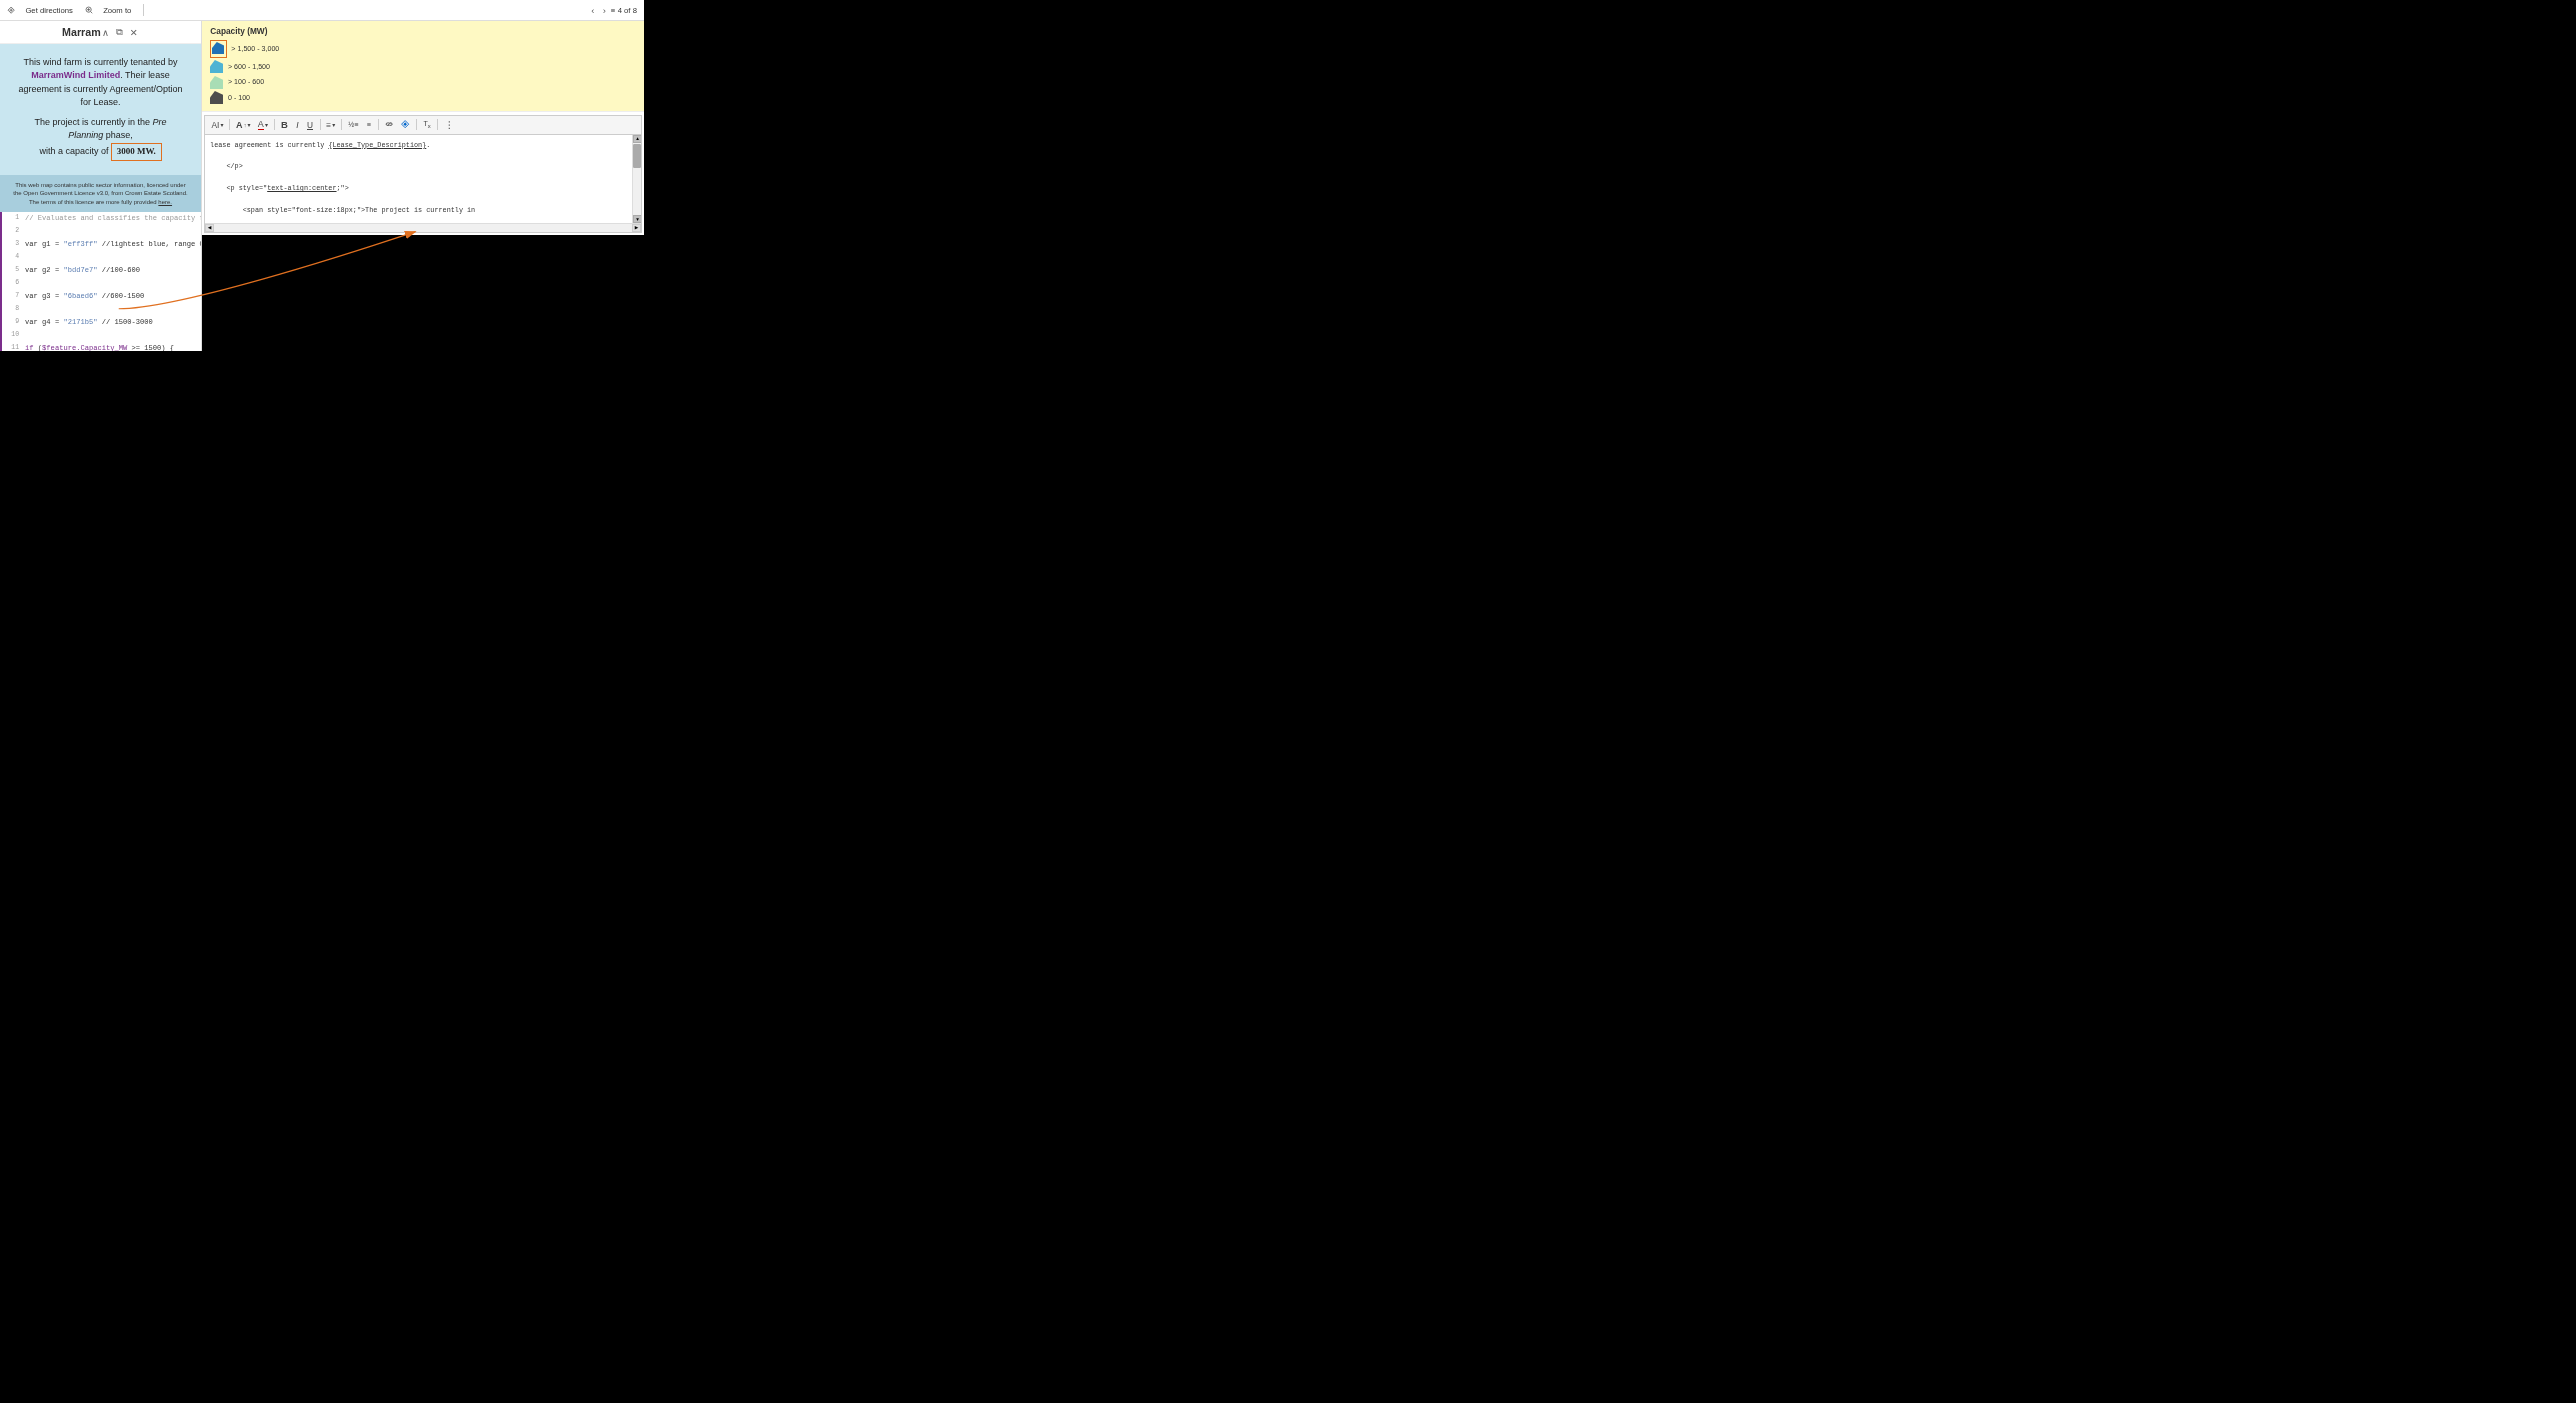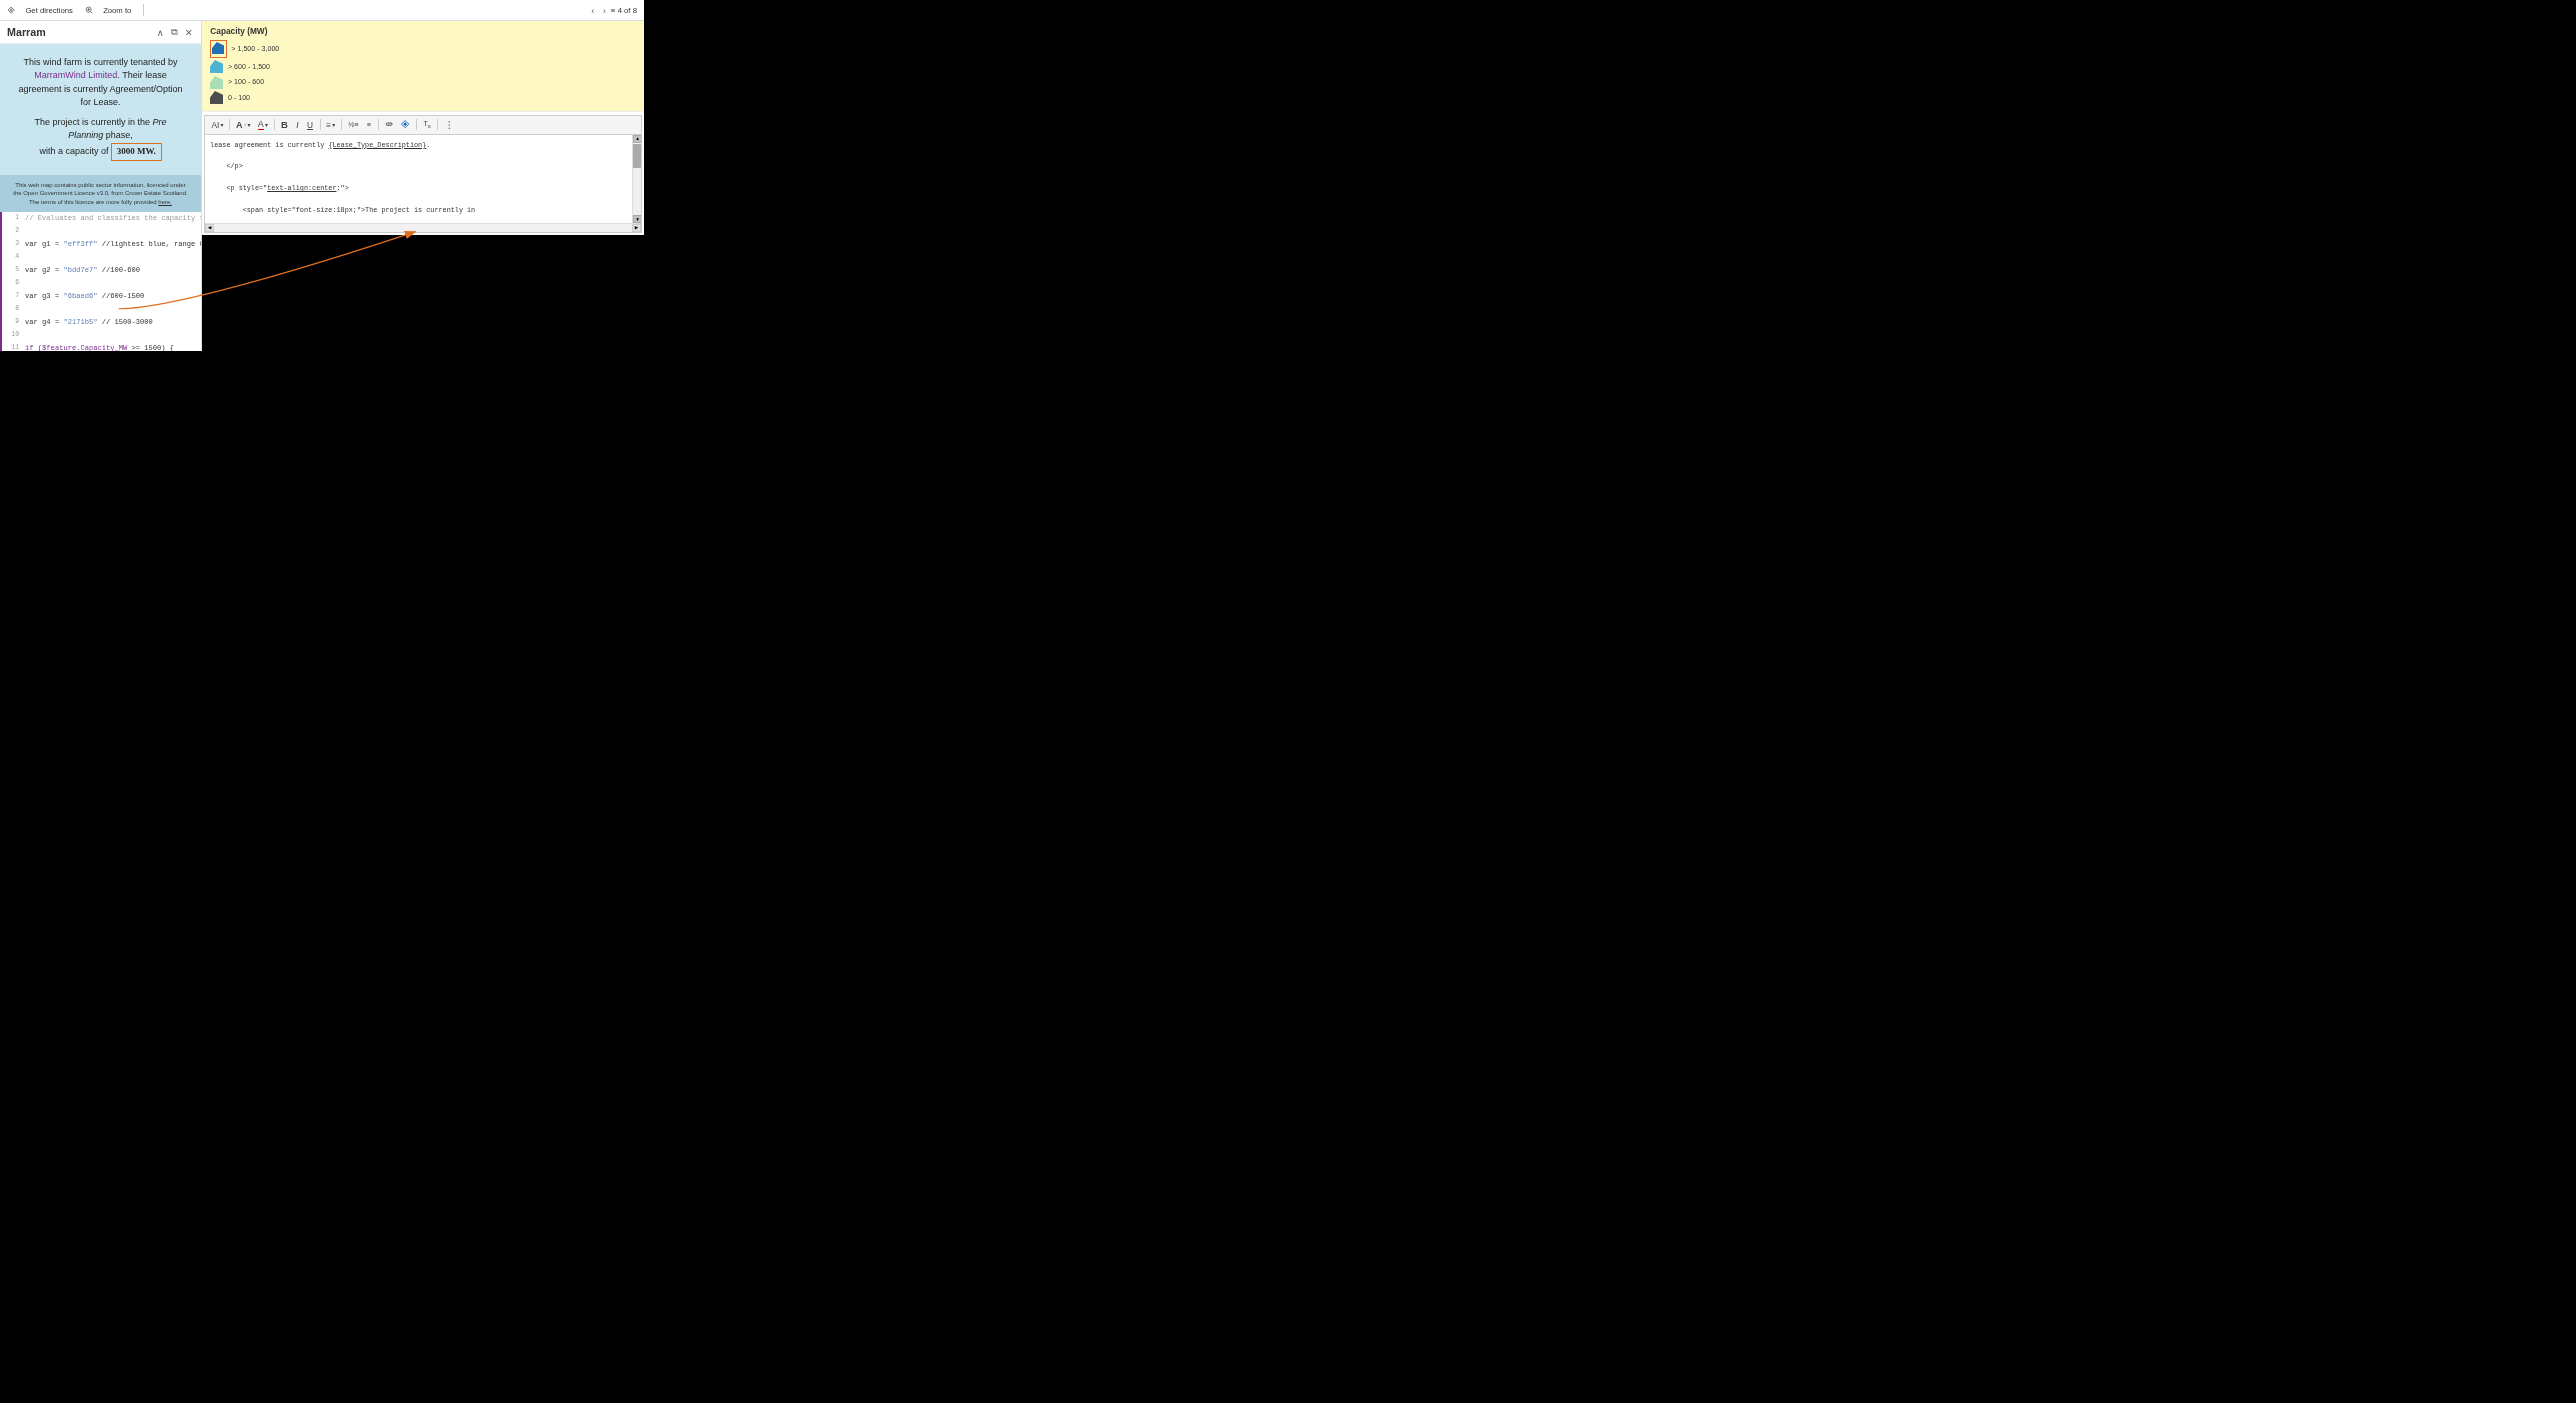--- a/index.html
+++ b/index.html
@@ -72,21 +72,21 @@
       background: #fff;
       border-right: 0.6px solid #ddd;
       overflow: hidden;
       flex-shrink: 0;
     }
 
     
     .popup-header {
       display: flex;
       align-items: center;
-      justify-content: space-between;
+      justify-content: center;
       padding: 4.7px 7.1px;
       border-bottom: 0.6px solid #eee;
     }
     .popup-title {
       font-size: 10.7px;
       font-weight: bold;
       color: #333;
     }
     .popup-controls {
       display: flex;
@@ -109,21 +109,21 @@
       text-align: center;
     }
     .info-text {
       font-size: 9px;
       line-height: 1.5;
       color: #222;
       margin-bottom: 6px;
     }
     .company-link {
       color: #7b2d8b;
-      font-weight: normal;
+      font-weight: bold;
     }
     .italic-text { font-style: italic; }
     .capacity-highlight {
       display: inline-block;
       border: 1.2px solid #e07020;
       padding: 1.2px 4.7px;
       color: #222;
       font-weight: bold;
       font-family: Liberation Serif, serif;
     }

